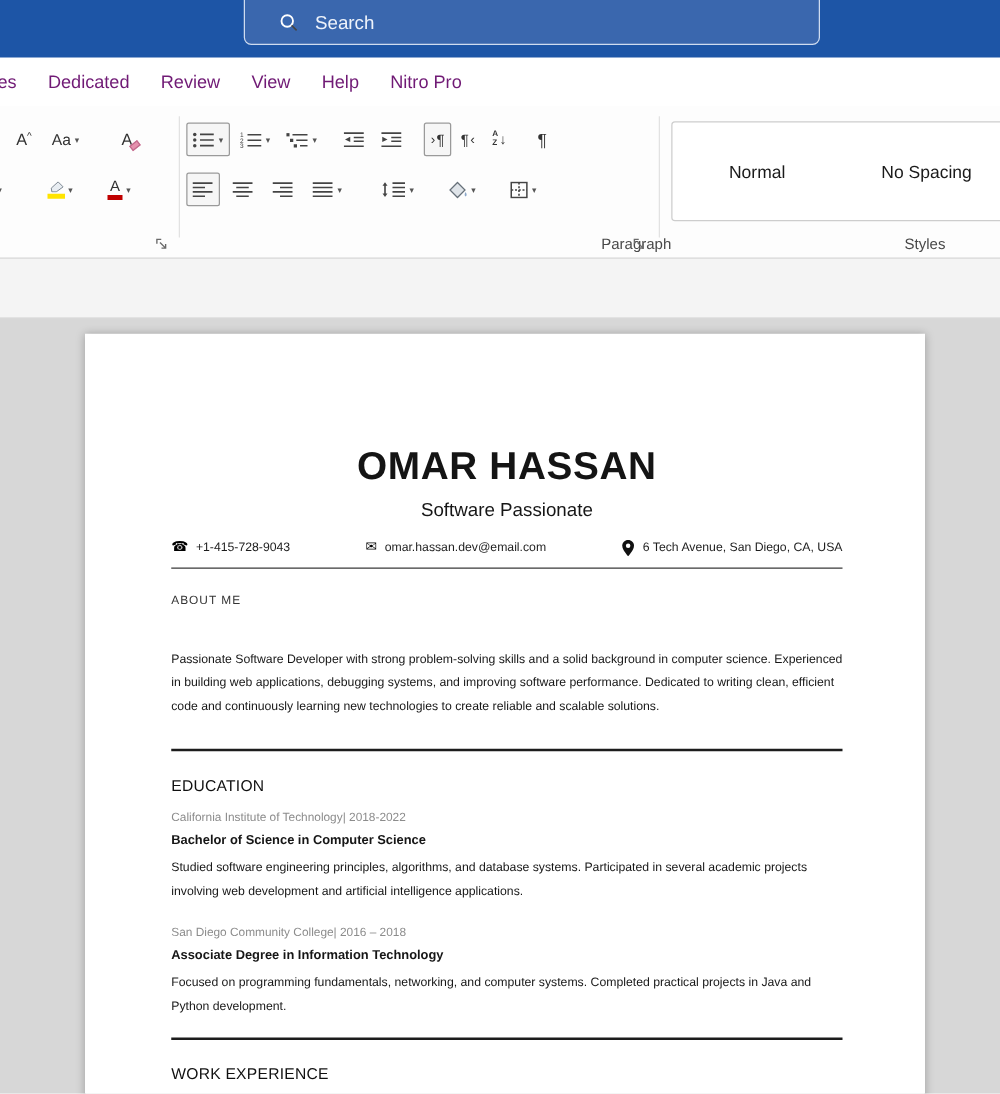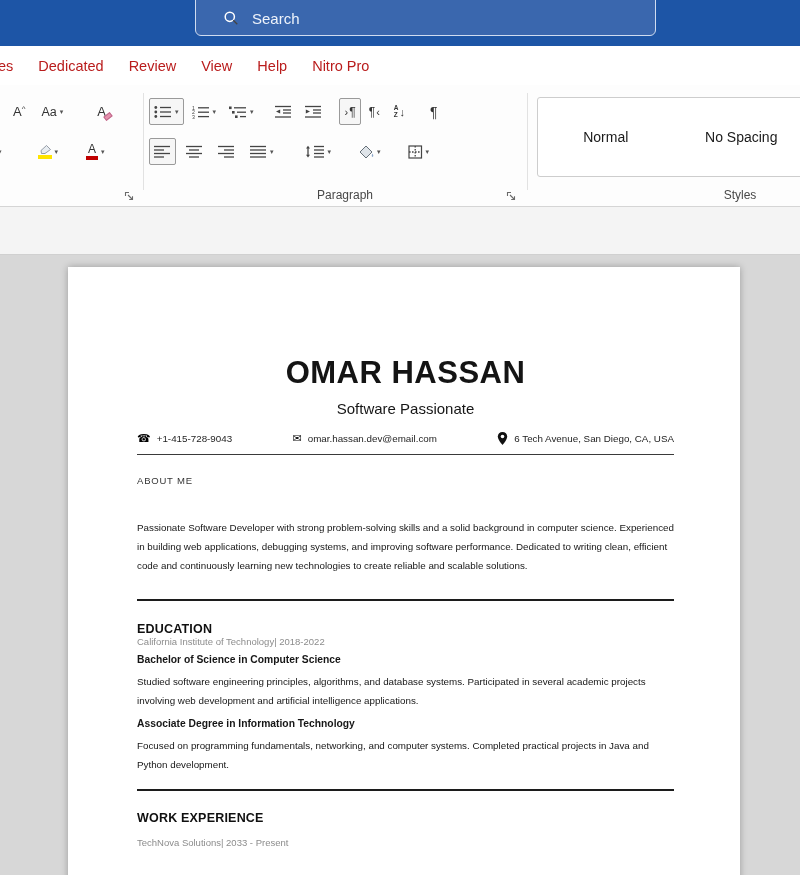--- a/index.html
+++ b/index.html
@@ -7,21 +7,21 @@
   body { font-family:"Liberation Sans", sans-serif; background:#fff; position:relative; }
 
   
   .titlebar { position:relative; height:46px; background:#1d55a6; }
   .searchbox { position:absolute; left:195px; top:-6px; width:461px; height:42px;
     background:#3a67ae; border:1px solid #cfdcf0; border-radius:6px;
     display:flex; align-items:center; padding-left:27px; padding-top:6px; }
   .search-label { color:#eef3fb; font-size:15px; margin-left:13px; }
 
   
-  .tabrow { height:39px; background:#fff; display:flex; align-items:center; gap:25px; font-size:14.5px; color:#b91c1c; }
+  .tabrow { height:39px; background:#fff; display:flex; align-items:center; gap:25px; font-size:14.5px; color:#701a75; }
   .tab { cursor:default; white-space:nowrap; }
   .tab.partial { margin-left:-2px; }
 
   
   .ribbon { position:relative; height:122px; background:#fdfdfd; border-bottom:1px solid #d5d5d5; }
   .vsep { position:absolute; top:8px; bottom:16px; width:1px; background:#e2e2e2; }
   .row { position:absolute; display:flex; align-items:center; }
   .rbtn { display:flex; align-items:center; justify-content:center; gap:2px; height:27px; padding:0 4px;
           border:1px solid transparent; border-radius:2px; background:transparent; color:#3b3b3b; }
   .rbtn.sel { border-color:#9a9a9a; background:#f6f6f6; }
@@ -60,25 +60,25 @@
 
   .res-name { text-align:center; font-size:31px; font-weight:bold; letter-spacing:0.5px; color:#141414; }
   .res-title { text-align:center; font-size:15px; margin-top:9px; }
   .contact-row { margin-top:15px; display:flex; justify-content:space-between; align-items:center; font-size:9.8px; color:#1d1d1d; }
   .contact-item { display:flex; align-items:center; gap:6px; }
   .cicon { font-size:11px; line-height:11px; color:#000; }
   .rule-thin { border-top:1px solid #3a3a3a; margin-top:9px; }
   .rule-thick { border-top:2px solid #1c1c1c; }
   .about-h { margin-top:20px; font-size:9.5px; letter-spacing:0.8px; color:#353535; }
   .about-t { margin-top:33px; font-size:9.8px; line-height:1.92; }
-  .sec-h { font-size:12.5px; font-weight:bold; letter-spacing:0.2px; color:#101010; }
+  .sec-h { font-size:12.5px; font-weight:normal; letter-spacing:0.2px; color:#101010; }
   .school { font-size:9.5px; color:#8c8c8c; }
   .degree { font-size:10.3px; font-weight:bold; margin-top:7px; }
   .desc { font-size:9.8px; line-height:1.95; margin-top:7px; }
-  .mt13 { } .mt17 { margin-top:17px; } .mt20 { margin-top:20px; }
+  .mt13 { margin-top:13px; } .mt17 { margin-top:17px; } .mt20 { margin-top:20px; }
   .mt21 { margin-top:21px; } .mt24 { margin-top:24px; } .mt15 { margin-top:15px; } .mt12 { margin-top:12px; }
 </style>
 </head>
 <body>
 
 <div class="titlebar">
   <div class="searchbox">
     <svg width="16" height="16" viewBox="0 0 16 16">
       <circle cx="6.8" cy="6.8" r="4.6" fill="none" stroke="#fff" stroke-width="1.5"></circle>
       <line x1="10.3" y1="10.3" x2="14.3" y2="14.3" stroke="#fff" stroke-width="1.5"></line>
@@ -275,21 +275,21 @@
     <div class="rbtn" style="margin-left:12px">
       <svg width="15" height="14" viewBox="0 0 15 14">
         <rect x="1" y="1" width="12.5" height="12" fill="none" stroke="#444" stroke-width="1.2"></rect>
         <line x1="1" y1="7" x2="13.5" y2="7" stroke-dasharray="1.6 1.4"></line>
         <line x1="7.2" y1="1" x2="7.2" y2="13" stroke-dasharray="1.6 1.4"></line>
       </svg>
       <span class="caret">▾</span>
     </div>
   </div>
 
-  <div class="grp-label" style="left:153px; width:384px; text-align:center">Paragraph</div>
+  <div class="grp-label" style="left:153px; width:384px; text-align:right">Paragraph</div>
   <div class="launcher" style="left:506px">
     <svg width="11" height="11" viewBox="0 0 11 11">
         <path d="M1.5 5 V1.5 H5" fill="none" stroke="#6a6a6a" stroke-width="1.1"></path>
         <path d="M4 4 L8.5 8.5 M8.5 5.2 V8.5 H5.2" fill="none" stroke="#6a6a6a" stroke-width="1.1"></path>
       </svg>
   </div>
 
   <div class="styles-gallery">
     <div class="style-cell">Normal</div>
     <div class="style-cell">No Spacing</div>
@@ -330,20 +330,21 @@
       <div class="about-t">Passionate Software Developer with strong problem-solving skills and a solid background in computer science. Experienced in building web applications, debugging systems, and improving software performance. Dedicated to writing clean, efficient code and continuously learning new technologies to create reliable and scalable solutions.</div>
 
       <div class="rule-thick mt24"></div>
 
       <div class="sec-h mt21">EDUCATION</div>
 
       <div class="school mt13">California Institute of Technology| 2018-2022</div>
       <div class="degree">Bachelor of Science in Computer Science</div>
       <div class="desc">Studied software engineering principles, algorithms, and database systems. Participated in several academic projects involving web development and artificial intelligence applications.</div>
 
+      <div class="school mt17">San Diego Community College| 2016 – 2018</div>
       <div class="degree">Associate Degree in Information Technology</div>
       <div class="desc">Focused on programming fundamentals, networking, and computer systems. Completed practical projects in Java and Python development.</div>
 
       <div class="rule-thick mt15"></div>
 
       <div class="sec-h mt20">WORK EXPERIENCE</div>
 
       <div class="school mt12">TechNova Solutions| 2033 - Present</div>
 
     </div>

